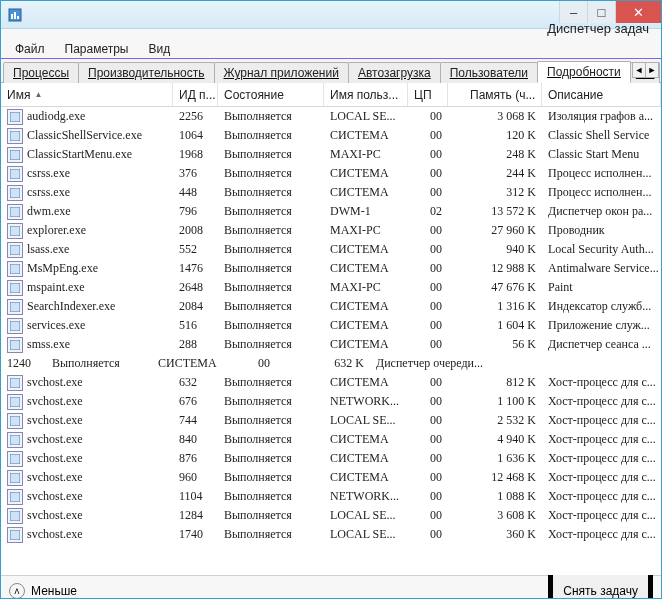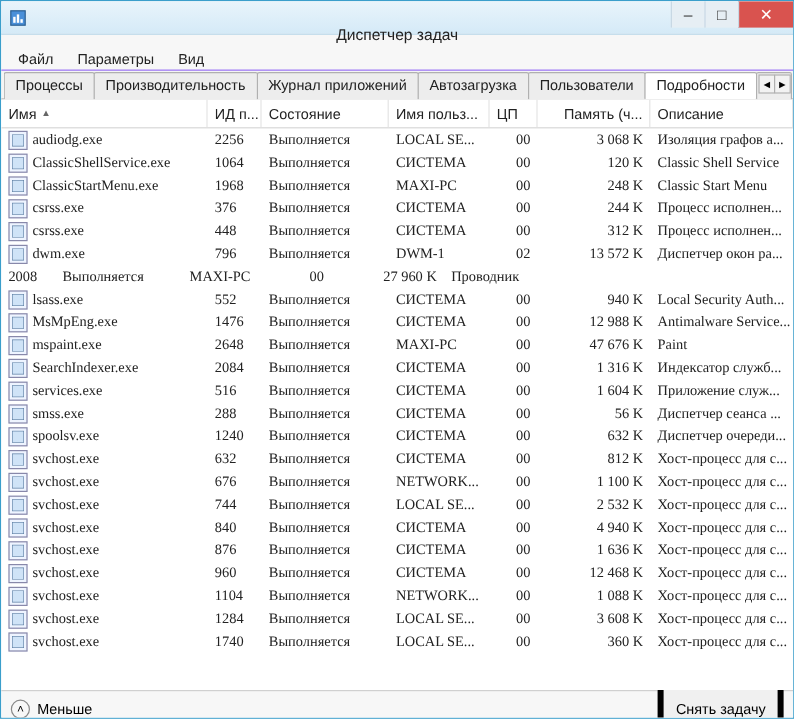--- a/index.html
+++ b/index.html
@@ -14,28 +14,28 @@
   }
   .titlebar {
     height: 28px;
     background: linear-gradient(#e8f4fb, #d5eaf7);
     border-bottom: 1px solid #b8d6e8;
     display: flex;
     align-items: center;
     position: relative;
   }
   .titlebar .icon { width: 16px; height: 16px; margin-left: 6px; }
-  .titlebar .title { position:absolute; left:0; right:0; text-align:center; font-size:13px; color:#222;margin-top:28px; }
+  .titlebar .title { position:absolute; left:0; right:12px; text-align:right; font-size:13px; color:#222;margin-top:28px; }
   .winbtns { position:absolute; right:0; top:0; display:flex; height:22px; }
   .winbtn { width:28px; height:22px; display:flex; align-items:center; justify-content:center; font-size:13px; color:#333; background:#e6eef4; border-left:1px solid #c8d8e4;}
   .winbtn.close { background:#d9534f; color:#fff; width:46px;}
   .winbtn.max { width:28px;}
   .menubar { height:30px; display:flex; align-items:flex-end; padding:0 4px; background:#f7f7f7; border-bottom:1px solid #8b5cf6;}
   .menuitem { padding:2px 10px; color:#222; cursor:default;}
-  .tabs { display:flex; background:#f5f5f5; border-bottom:1px solid #b0b0b0; height:24px; padding-left:2px; position:relative;}
+  .tabs { display:flex; align-items:flex-end; background:#f5f5f5; border-bottom:1px solid #b0b0b0; height:24px; padding-left:2px; position:relative;text-decoration:underline;}
   .tab { padding:3px 9px; border:1px solid #b0b0b0; border-bottom:none; background:#ededed; margin-right:-1px; font-size:12px; color:#222; position:relative; top:1px; border-radius:2px 2px 0 0;}
   .tab.active { background:#fff; z-index:2; border-bottom:1px solid #fff;}
   .tab.small { padding:3px 5px;}
   .tabscroll { position:absolute; right:2px; top:3px; display:flex;}
   .tabscroll .arr { width:14px; height:16px; border:1px solid #b0b0b0; background:#f2f2f2; display:flex; align-items:center; justify-content:center; font-size:9px; margin-left:-1px;}
   .table-wrap { height:492px; overflow:hidden; position:relative; background:#fff;}
   .thead { display:flex; height:24px; border-bottom:1px solid #d8d8d8; background:#fff; align-items:center; font-size:12px; color:#222;}
   .th { border-right:1px solid #e4e4e4; padding:0 6px; height:100%; display:flex; align-items:center; overflow:hidden; white-space:nowrap; position:relative;}
   .th .sort { font-size:8px; margin-left:4px; color:#666;}
   .tbody { overflow-y:scroll; overflow-x:hidden; height:467px;}
@@ -200,20 +200,28 @@
           <span>dwm.exe</span>
         </div>
         <div class="td col-pid">796</div>
         <div class="td col-state">Выполняется</div>
         <div class="td col-user">DWM-1</div>
         <div class="td col-cpu num">02</div>
         <div class="td col-mem num">13 572 K</div>
         <div class="td col-desc">Диспетчер окон ра...</div>
       </div>
       <div class="tr">
+        <div class="td col-name">
+          <span class="procicon">
+            <svg width="10" height="10">
+              <rect width="10" height="10" fill="#cfe3f7" stroke="#5a7ca0"></rect>
+            </svg>
+          </span>
+          <span>explorer.exe</span>
+        </div>
         <div class="td col-pid">2008</div>
         <div class="td col-state">Выполняется</div>
         <div class="td col-user">MAXI-PC</div>
         <div class="td col-cpu num">00</div>
         <div class="td col-mem num">27 960 K</div>
         <div class="td col-desc">Проводник</div>
       </div>
       <div class="tr">
         <div class="td col-name">
           <span class="procicon">
@@ -304,28 +312,20 @@
           <span>smss.exe</span>
         </div>
         <div class="td col-pid">288</div>
         <div class="td col-state">Выполняется</div>
         <div class="td col-user">СИСТЕМА</div>
         <div class="td col-cpu num">00</div>
         <div class="td col-mem num">56 K</div>
         <div class="td col-desc">Диспетчер сеанса ...</div>
       </div>
       <div class="tr">
-        <div class="td col-name">
-          <span class="procicon">
-            <svg width="10" height="10">
-              <rect width="10" height="10" fill="#cfe3f7" stroke="#5a7ca0"></rect>
-            </svg>
-          </span>
-          <span>spoolsv.exe</span>
-        </div>
         <div class="td col-pid">1240</div>
         <div class="td col-state">Выполняется</div>
         <div class="td col-user">СИСТЕМА</div>
         <div class="td col-cpu num">00</div>
         <div class="td col-mem num">632 K</div>
         <div class="td col-desc">Диспетчер очереди...</div>
       </div>
       <div class="tr">
         <div class="td col-name">
           <span class="procicon">

